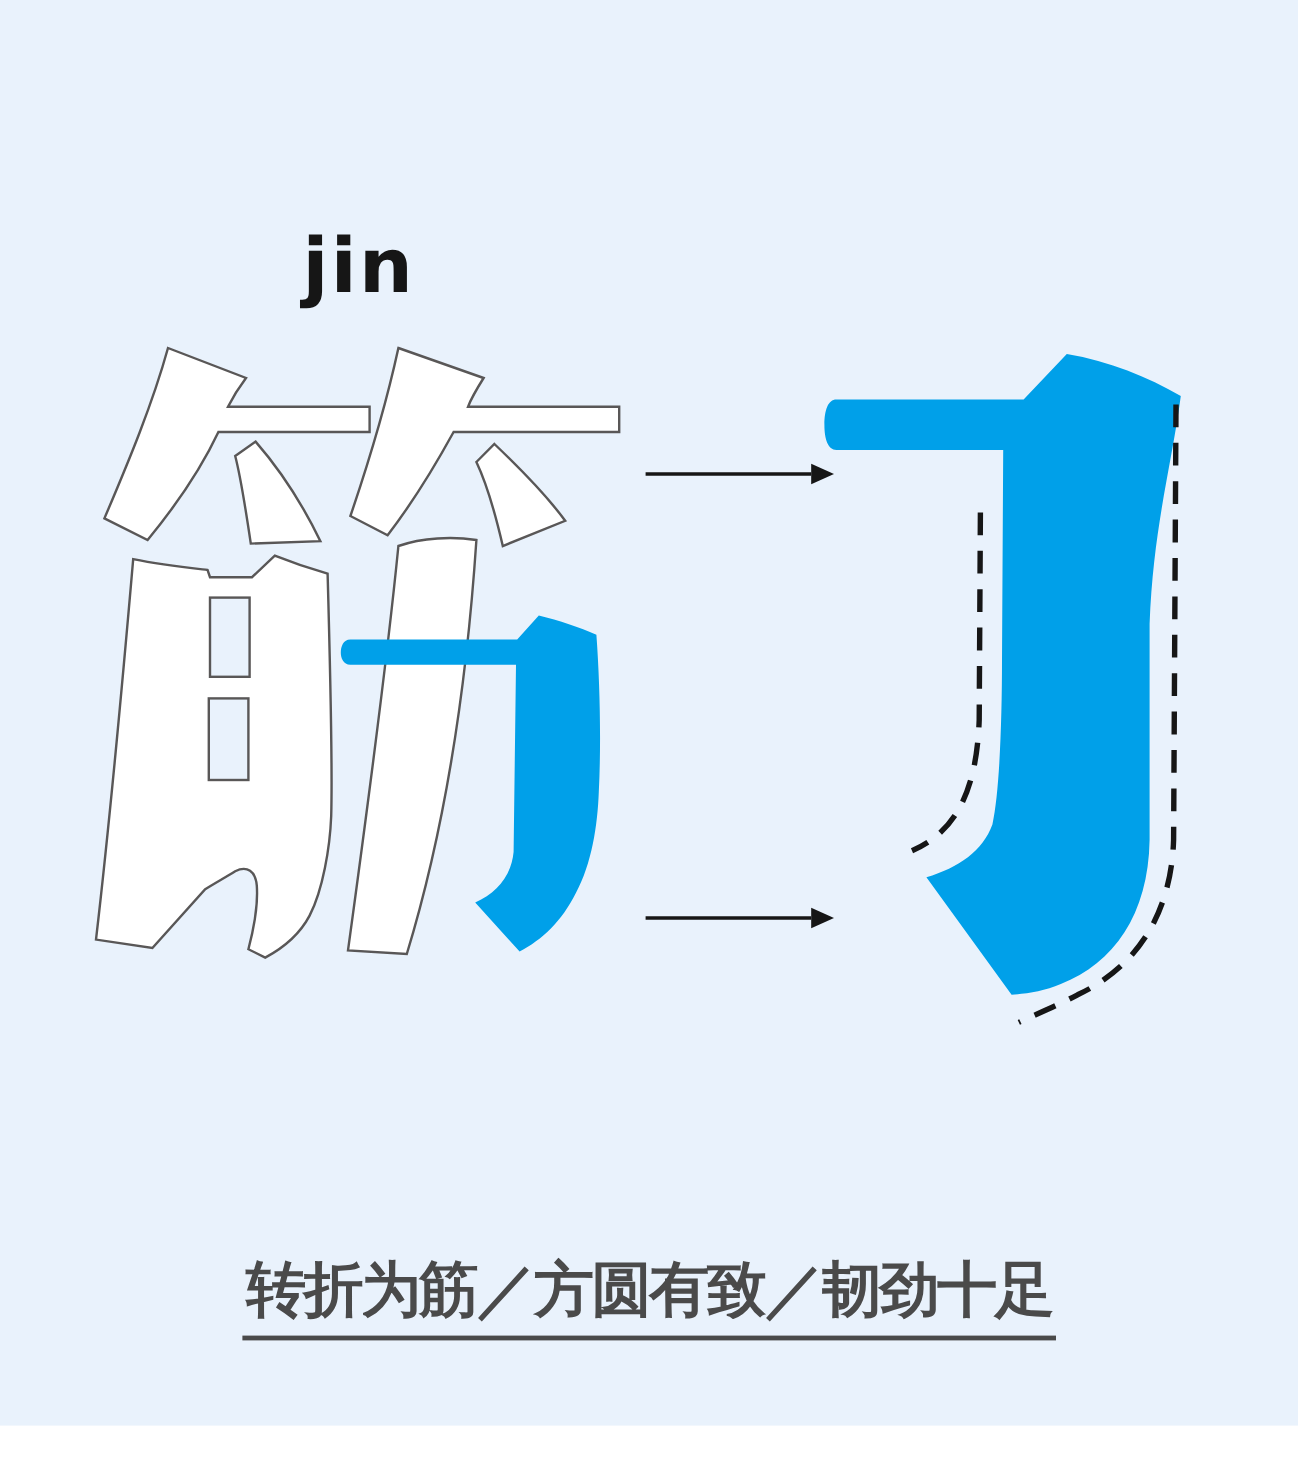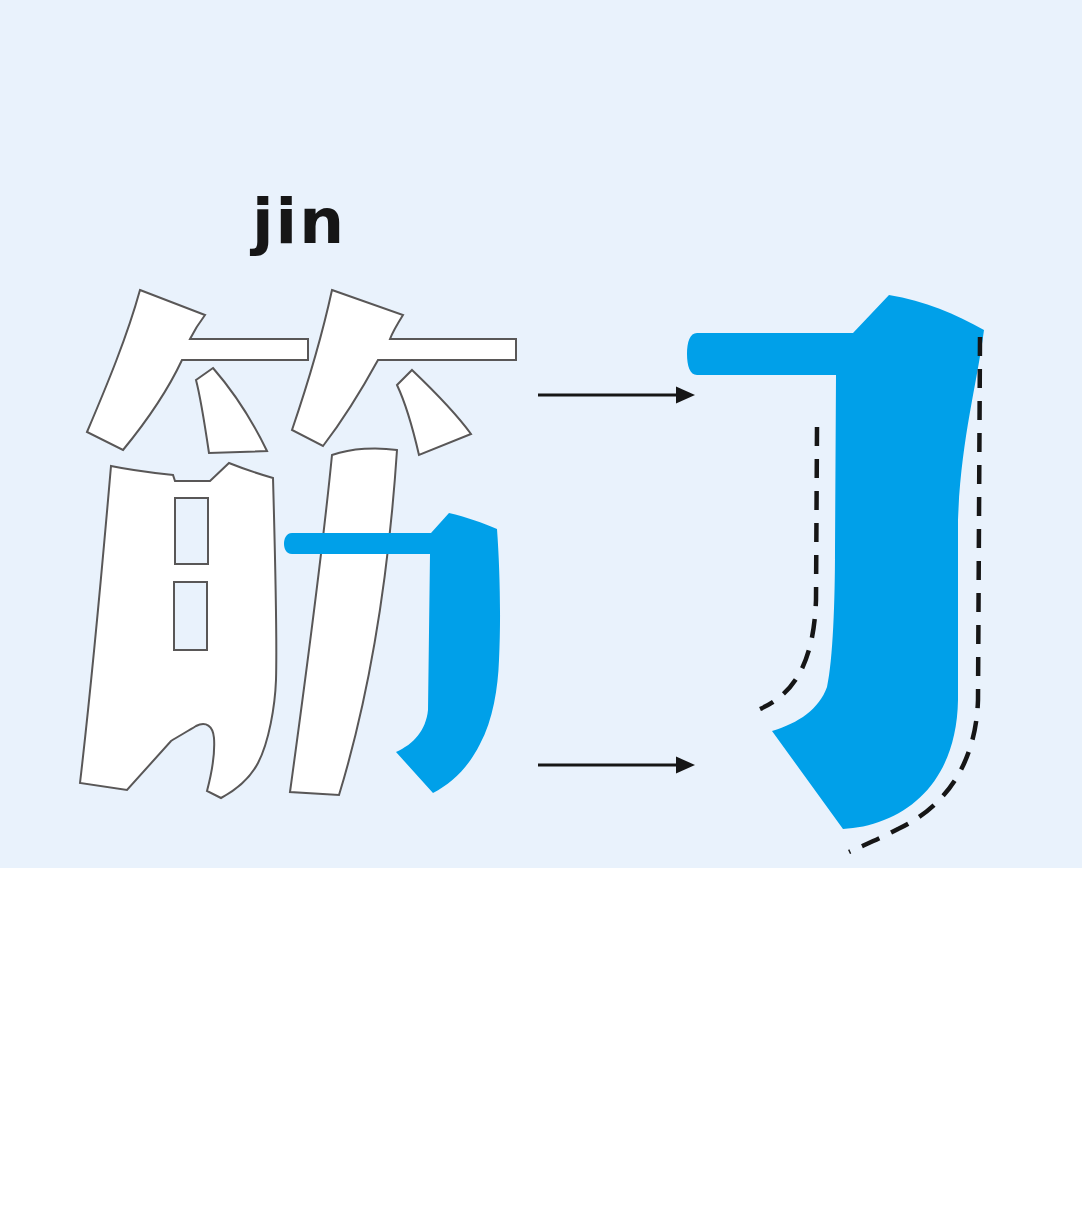--- a/index.html
+++ b/index.html
@@ -6,21 +6,21 @@
     --background:#e9f2fc;
     --accent_blue:#00a0e9;
     --outline_gray:#595757;
     --ink_black:#161616;
     --caption_gray:#4a4a4a;
   }
   *{box-sizing:border-box;}
   body{margin:0;background:#fff;}
   .poster{
     position:relative;
-    width:1082px;height:868px;
+    width:1082px;height:1188px;
     background:var(--background);
     overflow:hidden;
     font-family:"DejaVu Sans","Liberation Sans",sans-serif;
     text-align:right;
   }
   .pinyin{
     position:absolute;left:252px;top:190px;
     font-size:63px;font-weight:bold;letter-spacing:2px;
     color:var(--ink_black);line-height:1;
   }
@@ -70,14 +70,15 @@
     <g>
       <line class="arrow-line" x1="538" y1="395" x2="676" y2="395"></line>
       <polygon class="arrow-head" points="676,386.5 695,395 676,403.5"></polygon>
     </g>
     <g>
       <line class="arrow-line" x1="538" y1="765" x2="676" y2="765"></line>
       <polygon class="arrow-head" points="676,756.5 695,765 676,773.5"></polygon>
     </g>
   </svg>
 
+  <div class="caption">转折为筋／方圆有致／韧劲十足</div>
 
 </div>
 
 </body></html>

